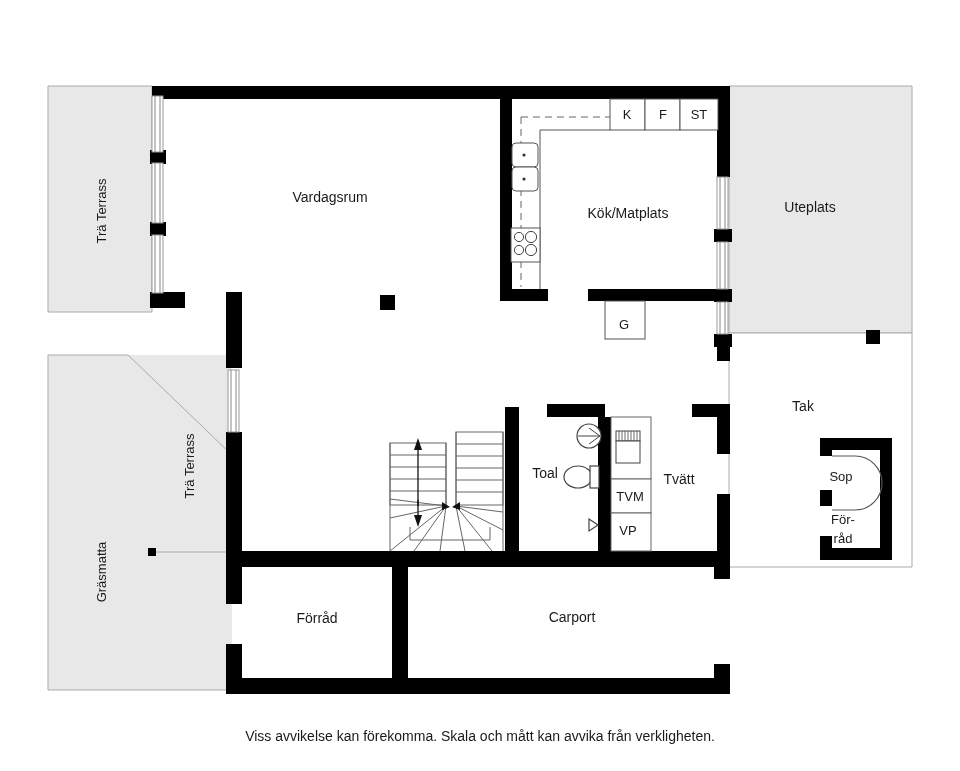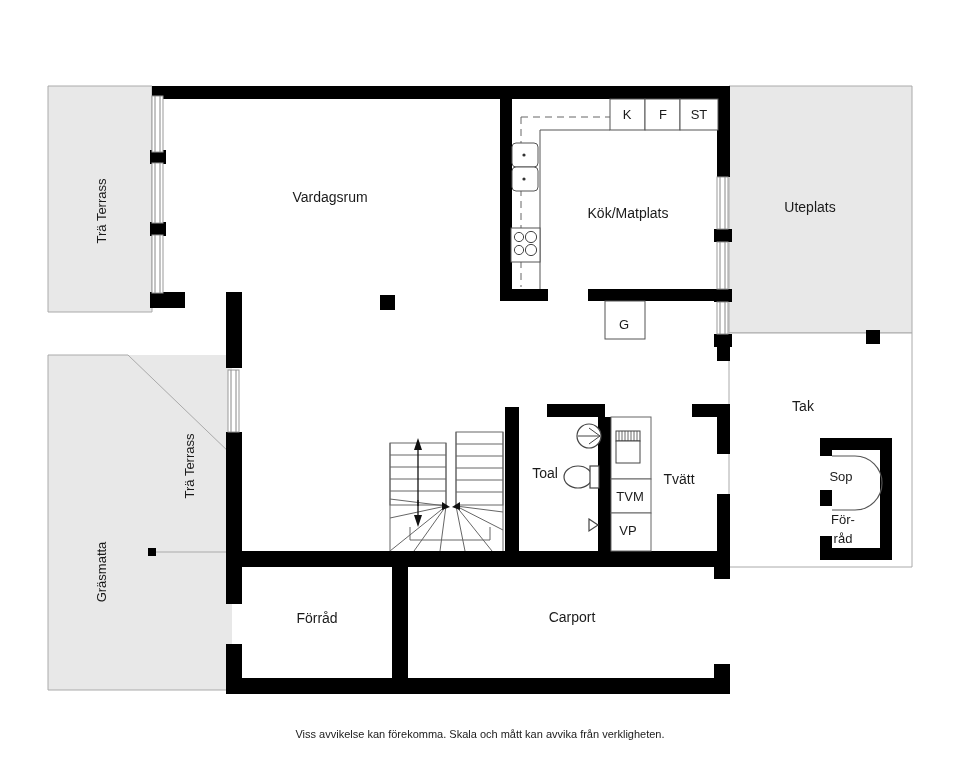--- a/index.html
+++ b/index.html
@@ -30,21 +30,21 @@
   }
   .lbl-room   { font-size: 14px; }
   .lbl-small  { font-size: 13px; }
   .lbl-rot    { font-size: 13px; }
   .caption-text {
     position: absolute;
     left: 0;
     top: 728px;
     width: 960px;
     text-align: center;
-    font-size: 11px;
+    font-size: 14px;
     color: #1a1a1a;
     font-family: "Liberation Sans", sans-serif;
     white-space: nowrap;
   }
 </style>
 </head>
 <body>
 
 <div id="plan-root">
 

